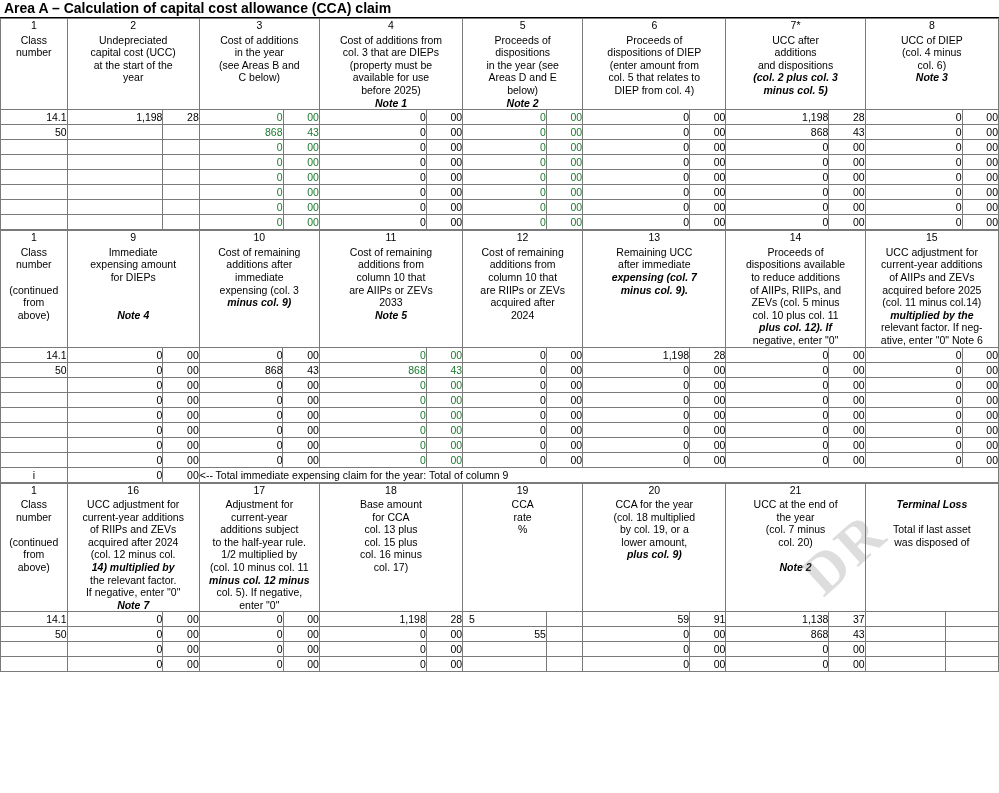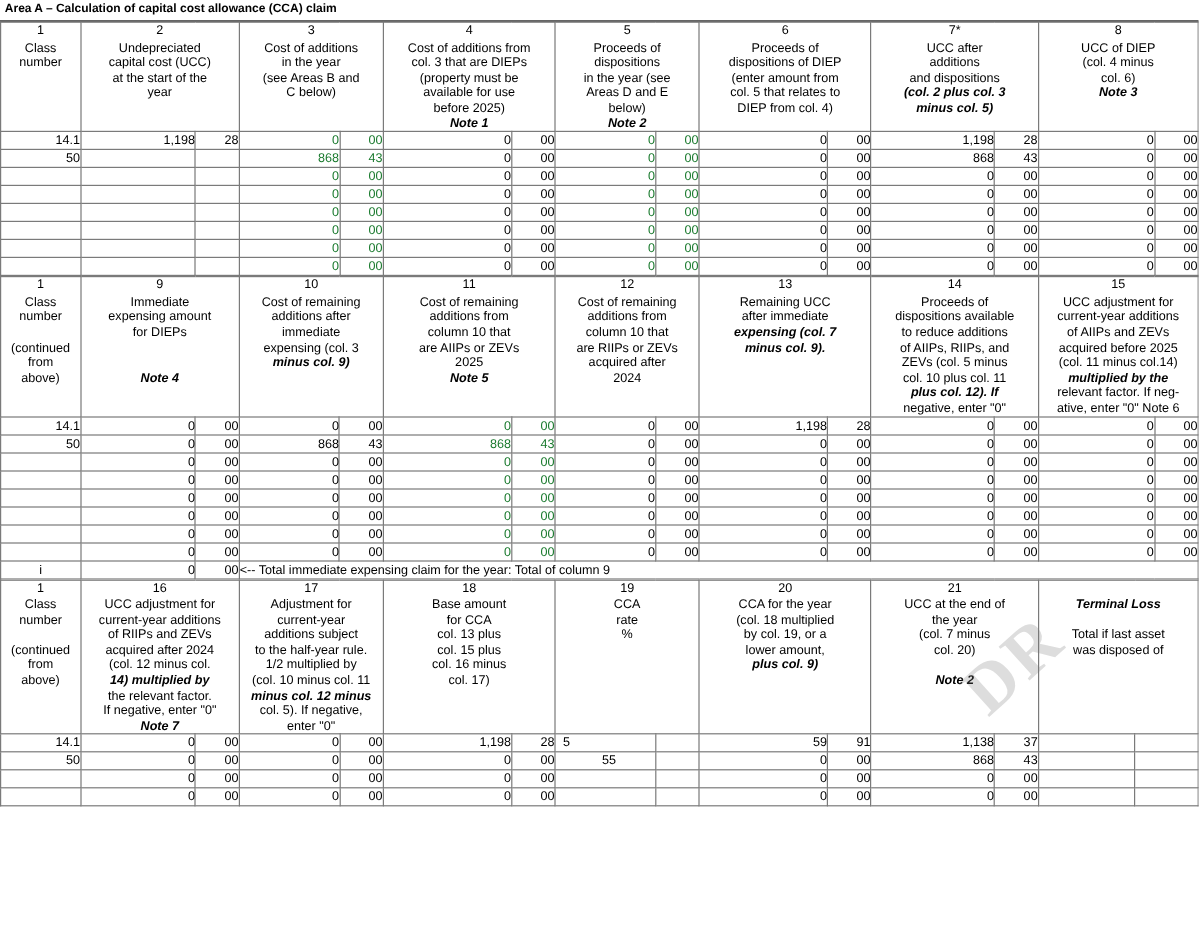--- a/index.html
+++ b/index.html
@@ -9,21 +9,21 @@
     font-family: "Liberation Sans", sans-serif;
   }
   .page {
     width: 999px;
     height: 793px;
     position: relative;
     overflow: hidden;
     background: #ffffff;
   }
   .title {
-    font-size: 10px;
+    font-size: 14px;
     font-weight: bold;
     color: #000;
     padding: 1px 4px 2px 4px;
     border-bottom: 1px solid #000;
     line-height: 14px;
   }
   table.grid {
     border-collapse: collapse;
     table-layout: fixed;
     width: 999px;
@@ -378,21 +378,21 @@
         <span class="ln">immediate</span>
         <span class="ln">expensing (col. 3</span>
         <span class="ln b">minus col. 9)</span>
       </td>
       <td class="hdr" colspan="2">
         <span class="num">11</span>
         <span class="ln">Cost of remaining</span>
         <span class="ln">additions from</span>
         <span class="ln">column 10 that</span>
         <span class="ln">are AIIPs or ZEVs</span>
-        <span class="ln">2025</span>
+        <span class="ln">2033</span>
         <span class="ln b">Note 5</span>
       </td>
       <td class="hdr" colspan="2">
         <span class="num">12</span>
         <span class="ln">Cost of remaining</span>
         <span class="ln">additions from</span>
         <span class="ln">column 10 that</span>
         <span class="ln">are RIIPs or ZEVs</span>
         <span class="ln">acquired after</span>
         <span class="ln">2024</span>
@@ -686,21 +686,21 @@
       <td class="blank"></td>
     </tr>
     <tr>
       <td class="cls">50</td>
       <td class="val">0</td>
       <td class="cents">00</td>
       <td class="val">0</td>
       <td class="cents">00</td>
       <td class="val">0</td>
       <td class="cents">00</td>
-      <td class="val" style="text-align:center;padding-left:6px">55</td>
+      <td class="val" style="text-align:right;padding-left:6px">55</td>
       <td class="cents"></td>
       <td class="val">0</td>
       <td class="cents">00</td>
       <td class="val">868</td>
       <td class="cents">43</td>
       <td class="bluecell"></td>
       <td class="blank"></td>
     </tr>
     <tr>
       <td class="cls"></td>

